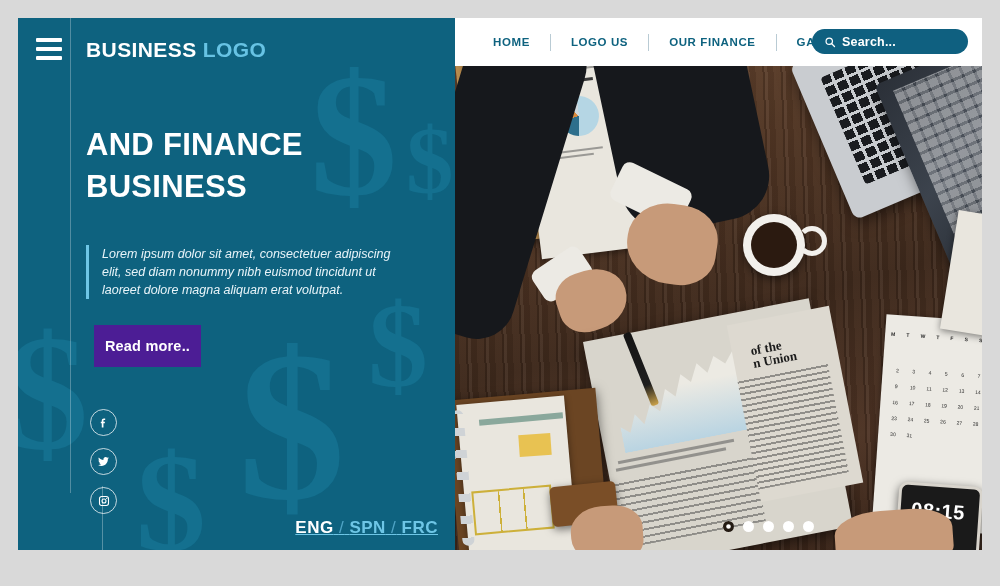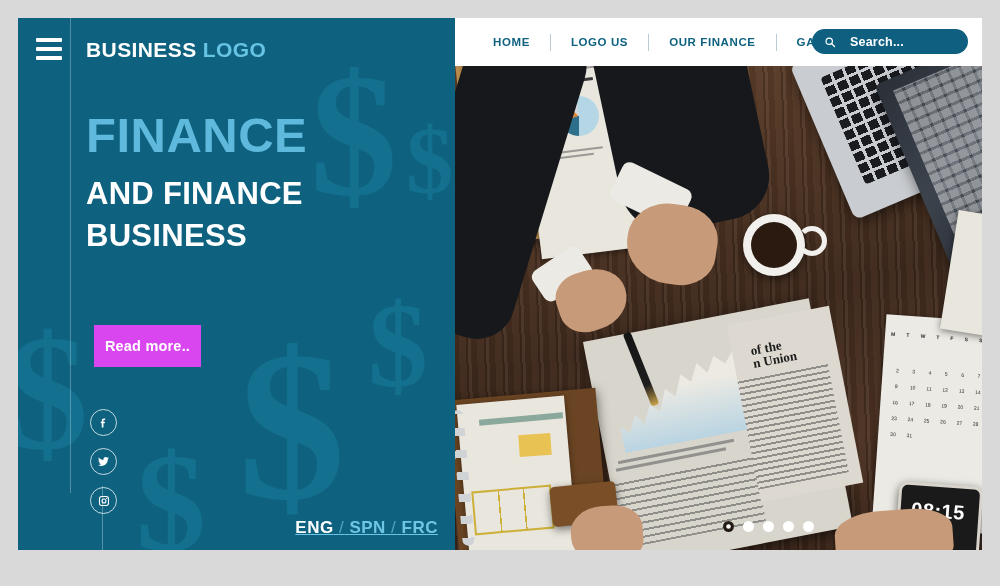--- a/index.html
+++ b/index.html
@@ -87,21 +87,21 @@
   }
   .lead{
     margin:0;font-size:12.5px;font-style:italic;color:#e8f4f9;
     line-height:1.45;
   }
 
   
   .read-more{
     position:absolute;left:76px;top:307px;
     width:107px;height:42px;
-    background:#d946ef;border:none;
+    background:#4c1d95;border:none;
     color:#ffffff;font-size:14.5px;font-weight:bold;
     font-family:"Liberation Sans", sans-serif;
     cursor:pointer;letter-spacing:0.2px;
     display:flex;align-items:center;justify-content:center;
   }
 
   
   .socials{position:absolute;left:72px;top:391px;}
   .social-btn{
     width:25px;height:25px;border-radius:50%;
@@ -153,21 +153,20 @@
     color:#0e627f;cursor:pointer;white-space:nowrap;
     padding:0 20px;
   }
   .nav-sep{width:1px;height:17px;background:#b9cbd4;}
   .search-pill{
     position:absolute;right:14px;top:11px;
     width:144px;height:25px;border-radius:13px;
     background:#0f6080;
     display:flex;align-items:center;padding-left:12px;
     cursor:text;
-    gap:8px;
   }
   .search-pill svg{flex:none;margin-right:6px;}
   .search-text{
     font-size:12.5px;font-weight:bold;color:#ffffff;
     font-style:normal;letter-spacing:0.2px;
   }
 
   
   .dots{
     position:absolute;left:268px;bottom:18px;
@@ -218,25 +217,27 @@
       <span></span>
       <span></span>
       <span></span>
     </div>
 
     <div class="logo">
       <span>BUSINESS</span><span>&nbsp;</span><span class="logo-accent">LOGO</span>
     </div>
 
     <div class="headline-block">
-      <h1 class="h-finance">FINANCE</h1>
       <h2 class="h-line2">AND FINANCE</h2>
       <h2 class="h-line3">BUSINESS</h2>
     </div>
 
+    <div class="lead-wrap">
+      <p class="lead">Lorem ipsum dolor sit amet, consectetuer adipiscing elit, sed diam nonummy nibh euismod tincidunt ut laoreet dolore magna aliquam erat volutpat.</p>
+    </div>
 
     <button class="read-more">Read more..</button>
 
     <div class="socials">
       <div class="social-btn">
         <svg width="13" height="13" viewBox="0 0 24 24" aria-hidden="true">
             <path fill="#ffffff" d="M15.1 4.5h-2.4c-2.3 0-3.9 1.6-3.9 4v2.1H7v2.9h1.8V21h3.1v-7.5h2.4l.4-2.9h-2.8V8.9c0-.8.2-1.4 1.4-1.4h1.8V4.5z"></path>
           </svg>
       </div>
       <div class="social-btn">

